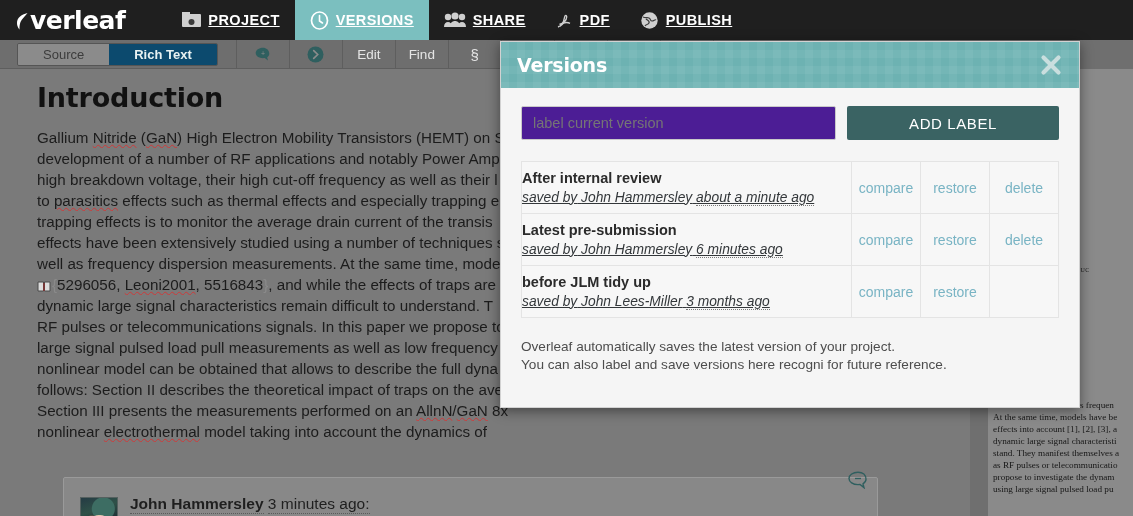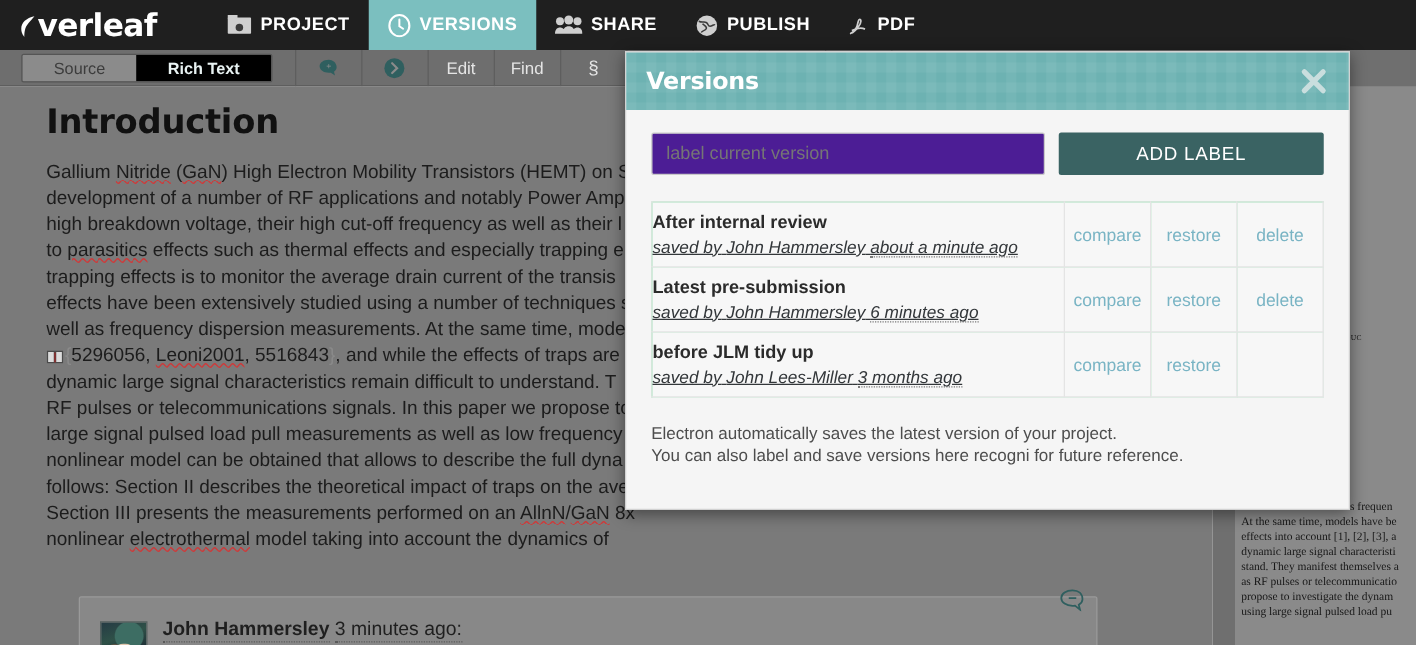--- a/index.html
+++ b/index.html
@@ -17,39 +17,39 @@
     display:flex;align-items:center;margin-left:16px;margin-right:42px;
     color:#fff;font-size:25px;font-weight:bold;letter-spacing:-0.5px;
     font-family:"DejaVu Sans", sans-serif;
   }
   .leaf{
     width:13px;height:19px;margin-right:1px;position:relative;top:-3px;
   }
   .navitem{
     height:40px;display:flex;align-items:center;gap:7px;
     padding:0 15px;color:#ffffff;font-size:14.5px;font-weight:bold;
-    letter-spacing:0.4px;cursor:pointer;
+    letter-spacing:0.4px;cursor:pointer;text-decoration:underline;
   }
   .navitem.active{background:#7bbfbf;}
   .navicon{display:flex;align-items:center;}
   
   #toolbar{
     position:absolute;left:0;top:40px;width:1133px;height:29px;
     background:#6e6e6e;border-bottom:1px solid #5e5e5e;
     display:flex;align-items:center;box-sizing:border-box;
   }
   #modeswitch{
     margin-left:17px;display:flex;height:21px;border:1px solid #555;
     border-radius:2px;overflow:hidden;font-size:13px;
   }
   .mode{
     display:flex;align-items:center;padding:0 25px;cursor:pointer;
     color:#3c3c3c;background:#8b8b8b;text-align:right;
   }
-  .mode.on{background:#000000;color:#e8f2f2;font-weight:bold;}
+  .mode.on{background:#0c4a6e;color:#e8f2f2;font-weight:bold;}
   .tbsep{width:1px;height:29px;background:#5e5e5e;}
   .tbbtn{
     height:29px;min-width:30px;padding:0 11px;display:flex;align-items:center;
     justify-content:center;color:#e5e5e5;font-size:13.5px;cursor:pointer;
   }
   .tbbtn.ico{color:#2f5f5f;}
   #autobtn{
     position:absolute;right:0;top:0;height:29px;display:flex;align-items:center;
     padding:0 14px;color:#c2d6d6;font-size:14px;background:#5f7272;
   }
@@ -221,36 +221,36 @@
           <circle cx="11" cy="4" r="3.6" fill="#cfcfcf"></circle>
           <circle cx="18" cy="5" r="3.2" fill="#cfcfcf"></circle>
           <path d="M0 15c0-3.4 1.8-5 4-5s4 1.6 4 5zM6 15c0-4 2.2-6 5-6s5 2 5 6zM14 15c0-3.4 1.8-5 4-5s4 1.6 4 5z" fill="#cfcfcf"></path>
         </svg>
     </span>
     <span>SHARE</span>
   </div>
 
   <div class="navitem">
     <span class="navicon">
+      <svg width="17" height="17" viewBox="0 0 17 17">
+          <path d="M2 15c4-1.5 6-6.5 6.5-9.5.4-2.6 2.2-2.4 2.2-.6 0 3-4 7.5-7 9.5" stroke="#cfcfcf" stroke-width="1.4" fill="none"></path>
+          <path d="M3.5 12.5c4-2 8-2.4 10.5-1.2" stroke="#cfcfcf" stroke-width="1.4" fill="none"></path>
+        </svg>
+    </span>
+    <span>PDF</span>
+  </div>
+
+  <div class="navitem">
+    <span class="navicon">
       <svg width="19" height="19" viewBox="0 0 19 19">
           <circle cx="9.5" cy="9.5" r="8.2" fill="#cfcfcf"></circle>
           <path d="M3 6c3 1.5 4 0 6 1s1 3 3 3 3-2 4-1M5 15c1-2 3-1 4-3s-2-3-3-4" stroke="#3a3a3a" stroke-width="1.2" fill="none"></path>
         </svg>
     </span>
     <span>PUBLISH</span>
-  </div>
-
-  <div class="navitem">
-    <span class="navicon">
-      <svg width="17" height="17" viewBox="0 0 17 17">
-          <path d="M2 15c4-1.5 6-6.5 6.5-9.5.4-2.6 2.2-2.4 2.2-.6 0 3-4 7.5-7 9.5" stroke="#cfcfcf" stroke-width="1.4" fill="none"></path>
-          <path d="M3.5 12.5c4-2 8-2.4 10.5-1.2" stroke="#cfcfcf" stroke-width="1.4" fill="none"></path>
-        </svg>
-    </span>
-    <span>PDF</span>
   </div>
 </div>
 
 <div id="toolbar">
   <div id="modeswitch">
     <div class="mode">Source</div>
     <div class="mode on">Rich Text</div>
   </div>
   <div style="width:18px"></div>
   <div class="tbsep"></div>
@@ -410,16 +410,16 @@
         </td>
         <td class="vact">compare</td>
         <td class="vact">restore</td>
         <td class="vact empty"></td>
       </tr>
     </tbody>
       </table>
   </div>
 
   <div id="modalfoot">
-    <div>Electron automatically saves the latest version of your project.</div>
+    <div>Overleaf automatically saves the latest version of your project.</div>
     <div>You can also label and save versions here recogni for future reference.</div>
   </div>
 </div>
 
 </body></html>

